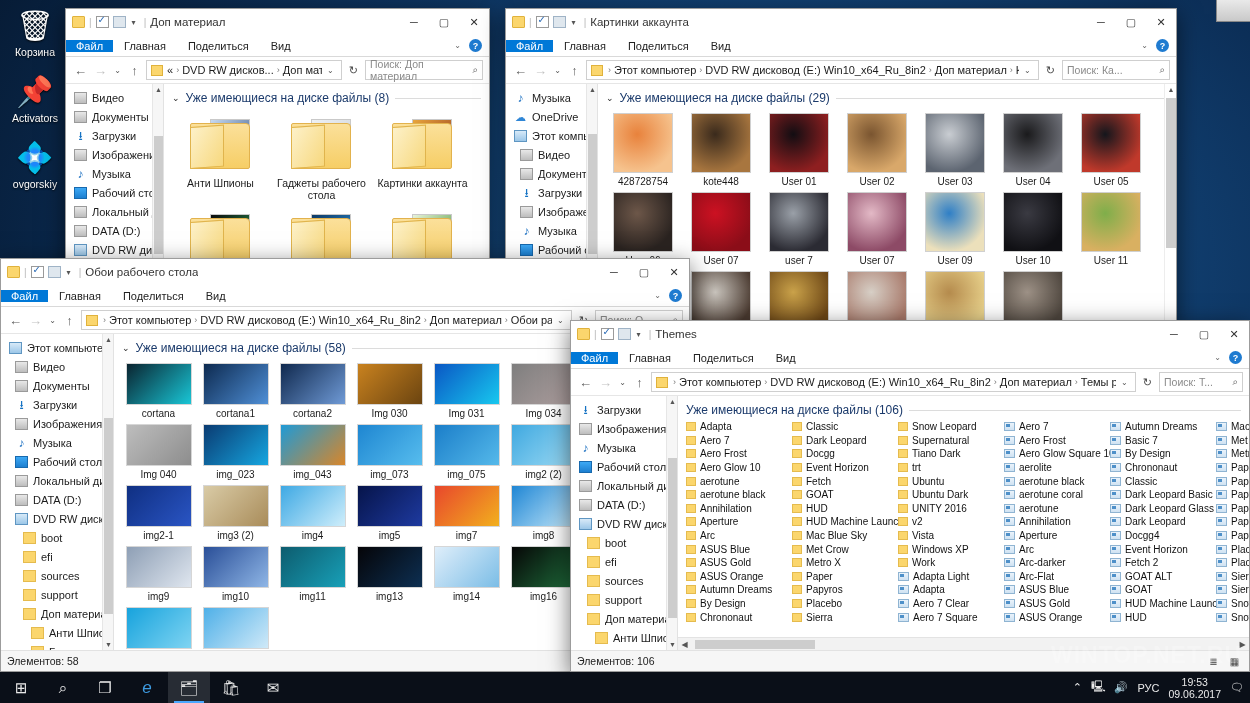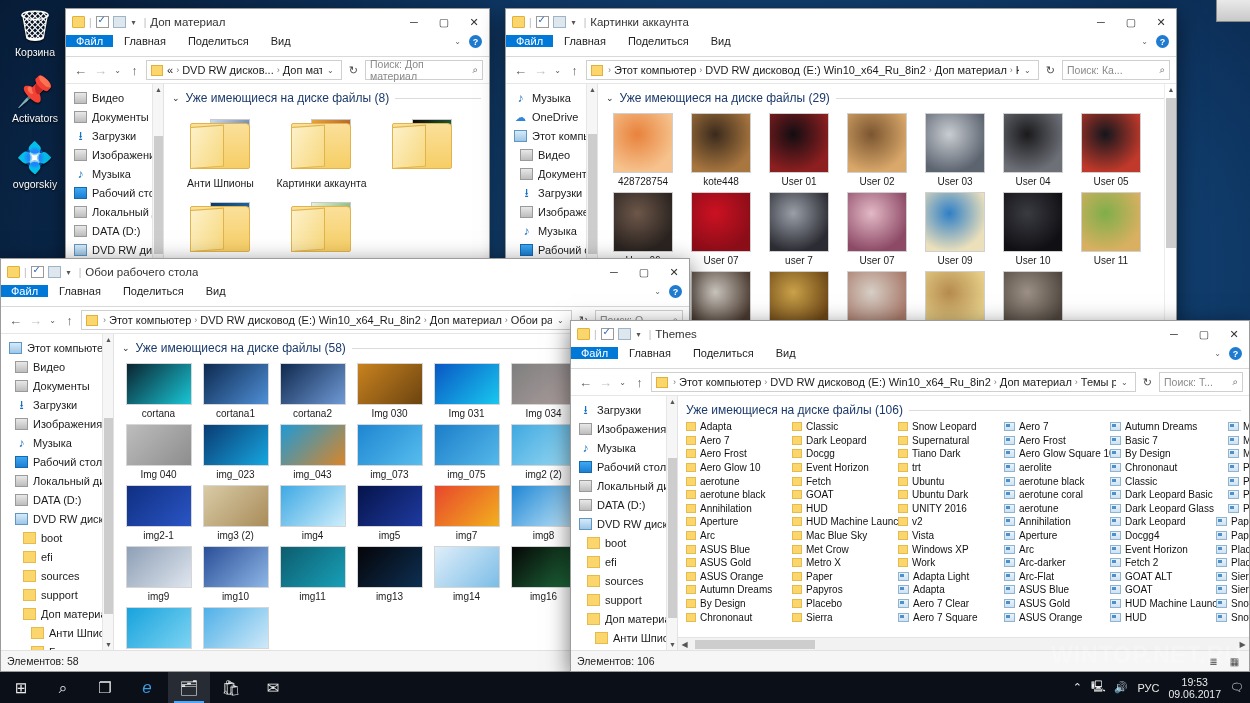--- a/index.html
+++ b/index.html
@@ -31,21 +31,21 @@
   .ico-newf { background:#dfe7ee; border:1px solid #9fb3c6; }
   .tb-sep { color:#b9b9b9; font-size:10px; }
   .tb-chev { font-size:8px; color:#555; margin:0 4px 0 2px; }
   .tb-title { font-size:11.5px; color:#333; margin-left:4px; white-space:nowrap; overflow:hidden; }
   .tb-btns { margin-left:auto; display:flex; height:26px; }
   .tb-btn { width:30px; height:26px; display:flex; align-items:center; justify-content:center;
             font-size:11px; color:#333; }
 
   
   .ribbon { height:22px; background:#fff; border-bottom:1px solid #d9d9d9;
-            display:flex; align-items:flex-start; flex:0 0 22px; }
+            display:flex; align-items:center; flex:0 0 22px; }
   .rb-file { background:#0078d7; color:#fff; padding:0 10px; display:flex; align-items:center;
              font-size:11px; }
   .rb-tab { padding:0 11px; display:flex; align-items:center; font-size:11px; color:#222; }
   .rb-right { margin-left:auto; display:flex; align-items:center; gap:8px; padding-right:7px; }
   .rb-caret { font-size:8px; color:#666; }
   .help-dot { width:13px; height:13px; border-radius:50%; background:#1f7bd0; color:#fff;
               font-size:9px; display:flex; align-items:center; justify-content:center; font-weight:bold;}
 
   
   .addrbar { height:26px; display:flex; align-items:center; gap:3px; padding:0 6px;
@@ -122,21 +122,21 @@
 
   
   .wgrid { display:flex; flex-wrap:wrap; padding:2px 6px; }
   .wcell { width:77px; padding:3px 2px 2px 2px; text-align:center; }
   .wcell .ph { width:66px; height:42px; margin:0 auto; border:1px solid #d6d6d6; }
   .wcell .lbl { font-size:10px; color:#1b1b1b; margin-top:3px; }
 
   
   .listview { position:absolute; inset:0; padding:2px 0 0 8px; display:flex;
               flex-direction:column; flex-wrap:wrap; align-content:flex-start;
-              overflow:hidden;align-items:flex-end; }
+              overflow:hidden; }
   .lrow { height:13.6px; display:flex; align-items:center; gap:4px; width:106px;
           font-size:10px; color:#111; white-space:nowrap; overflow:hidden; }
   .lrow.w2 { width:118px; }
   .li-folder { width:10px; height:9px; background:#fbd66d; border:1px solid #e5bb4e; flex:0 0 10px;}
   .li-theme  { width:11px; height:9px; background:linear-gradient(#eaf3fb,#cfe2f2);
                border:1px solid #8fb4d2; flex:0 0 11px; position:relative;}
   .li-theme::after { content:""; position:absolute; left:1px; top:1px; width:4px; height:3px; background:#4e90c9;}
 
   .hscroll { position:absolute; left:0; right:0; bottom:0; height:13px; background:#f2f2f2;
              border-top:1px solid #e3e3e3; display:flex; align-items:center; }
@@ -292,20 +292,30 @@
       <div class="tiles" id="w1tiles">
           <div class="tile">
             <div class="art">
               <div class="bigfolder">
                 <div class="bf-sheet" style="background:linear-gradient(135deg,#c8daf0,#2a4a7a)"></div>
                 <div class="bf-back"></div>
                 <div class="bf-front"></div>
               </div>
             </div>
             <div class="lbl">Анти Шпионы</div>
+          </div>
+          <div class="tile">
+            <div class="art">
+              <div class="bigfolder">
+                <div class="bf-sheet" style="background:linear-gradient(135deg,#eef1f4,#c9ced6)"></div>
+                <div class="bf-back"></div>
+                <div class="bf-front"></div>
+              </div>
+            </div>
+            <div class="lbl">Гаджеты рабочего стола</div>
           </div>
           <div class="tile">
             <div class="art">
               <div class="bigfolder">
                 <div class="bf-sheet" style="background:linear-gradient(135deg,#e8a53c,#8b2f1e)"></div>
                 <div class="bf-back"></div>
                 <div class="bf-front"></div>
               </div>
             </div>
             <div class="lbl">Картинки аккаунта</div>

